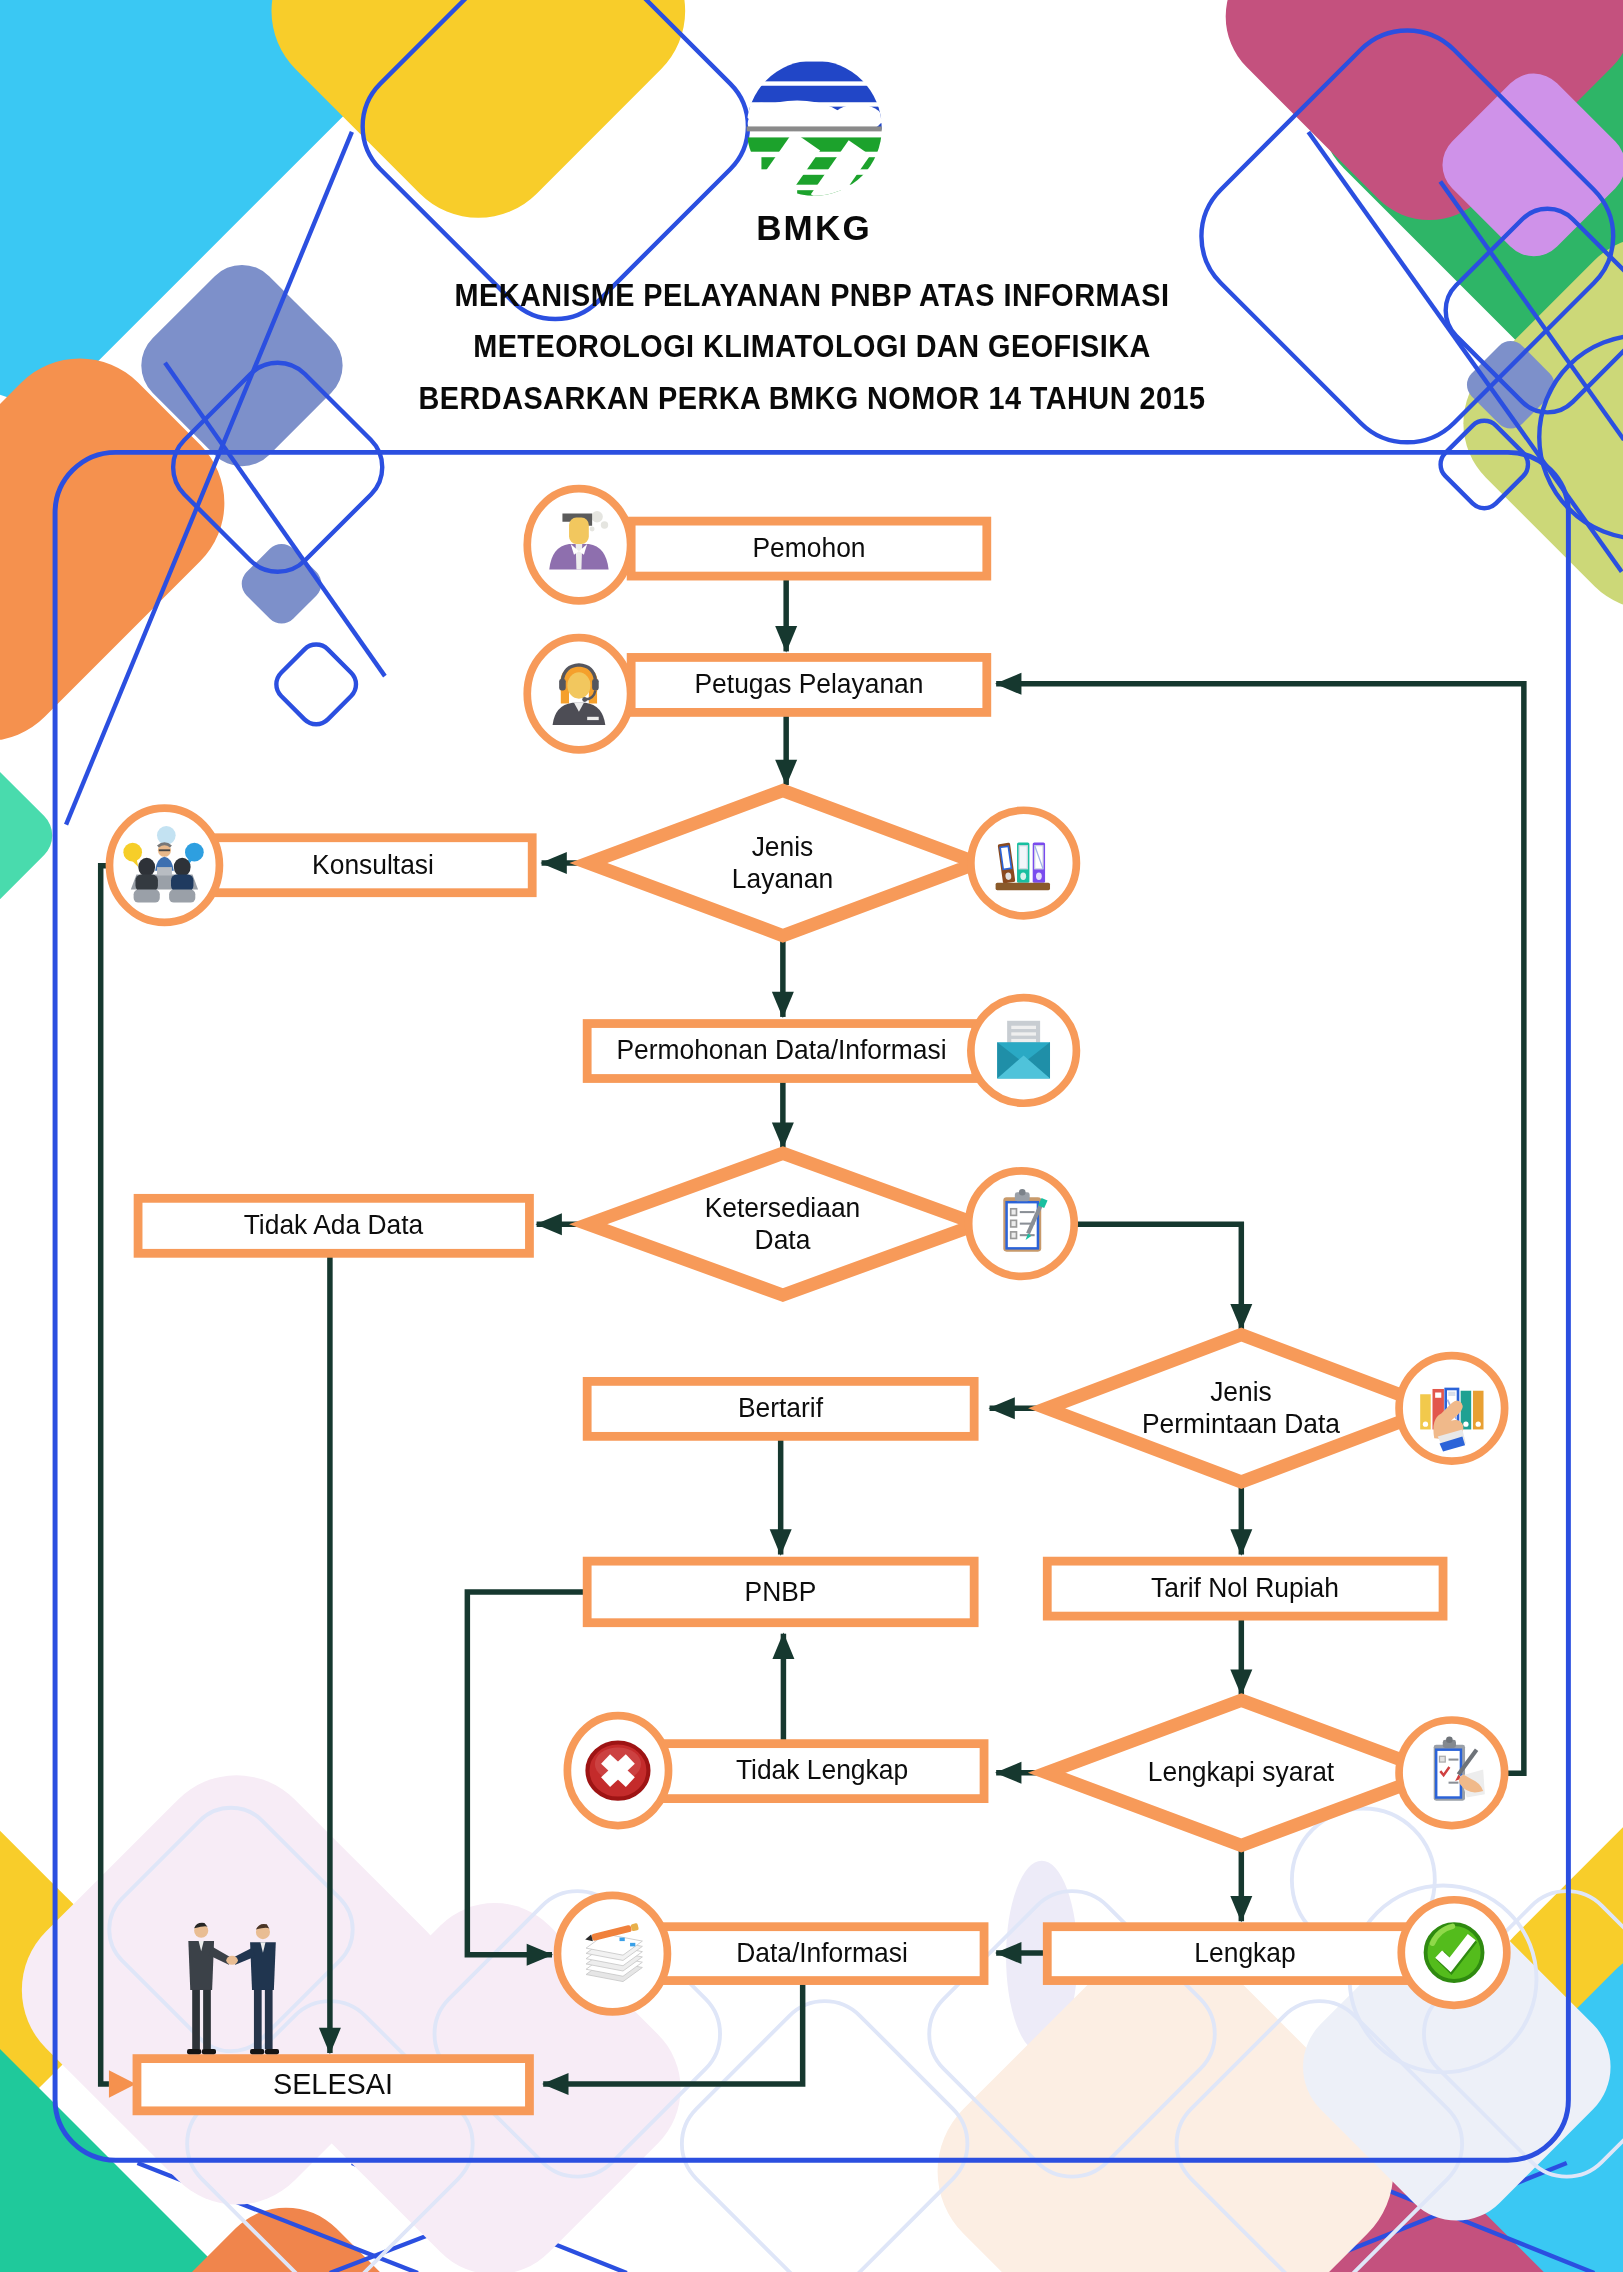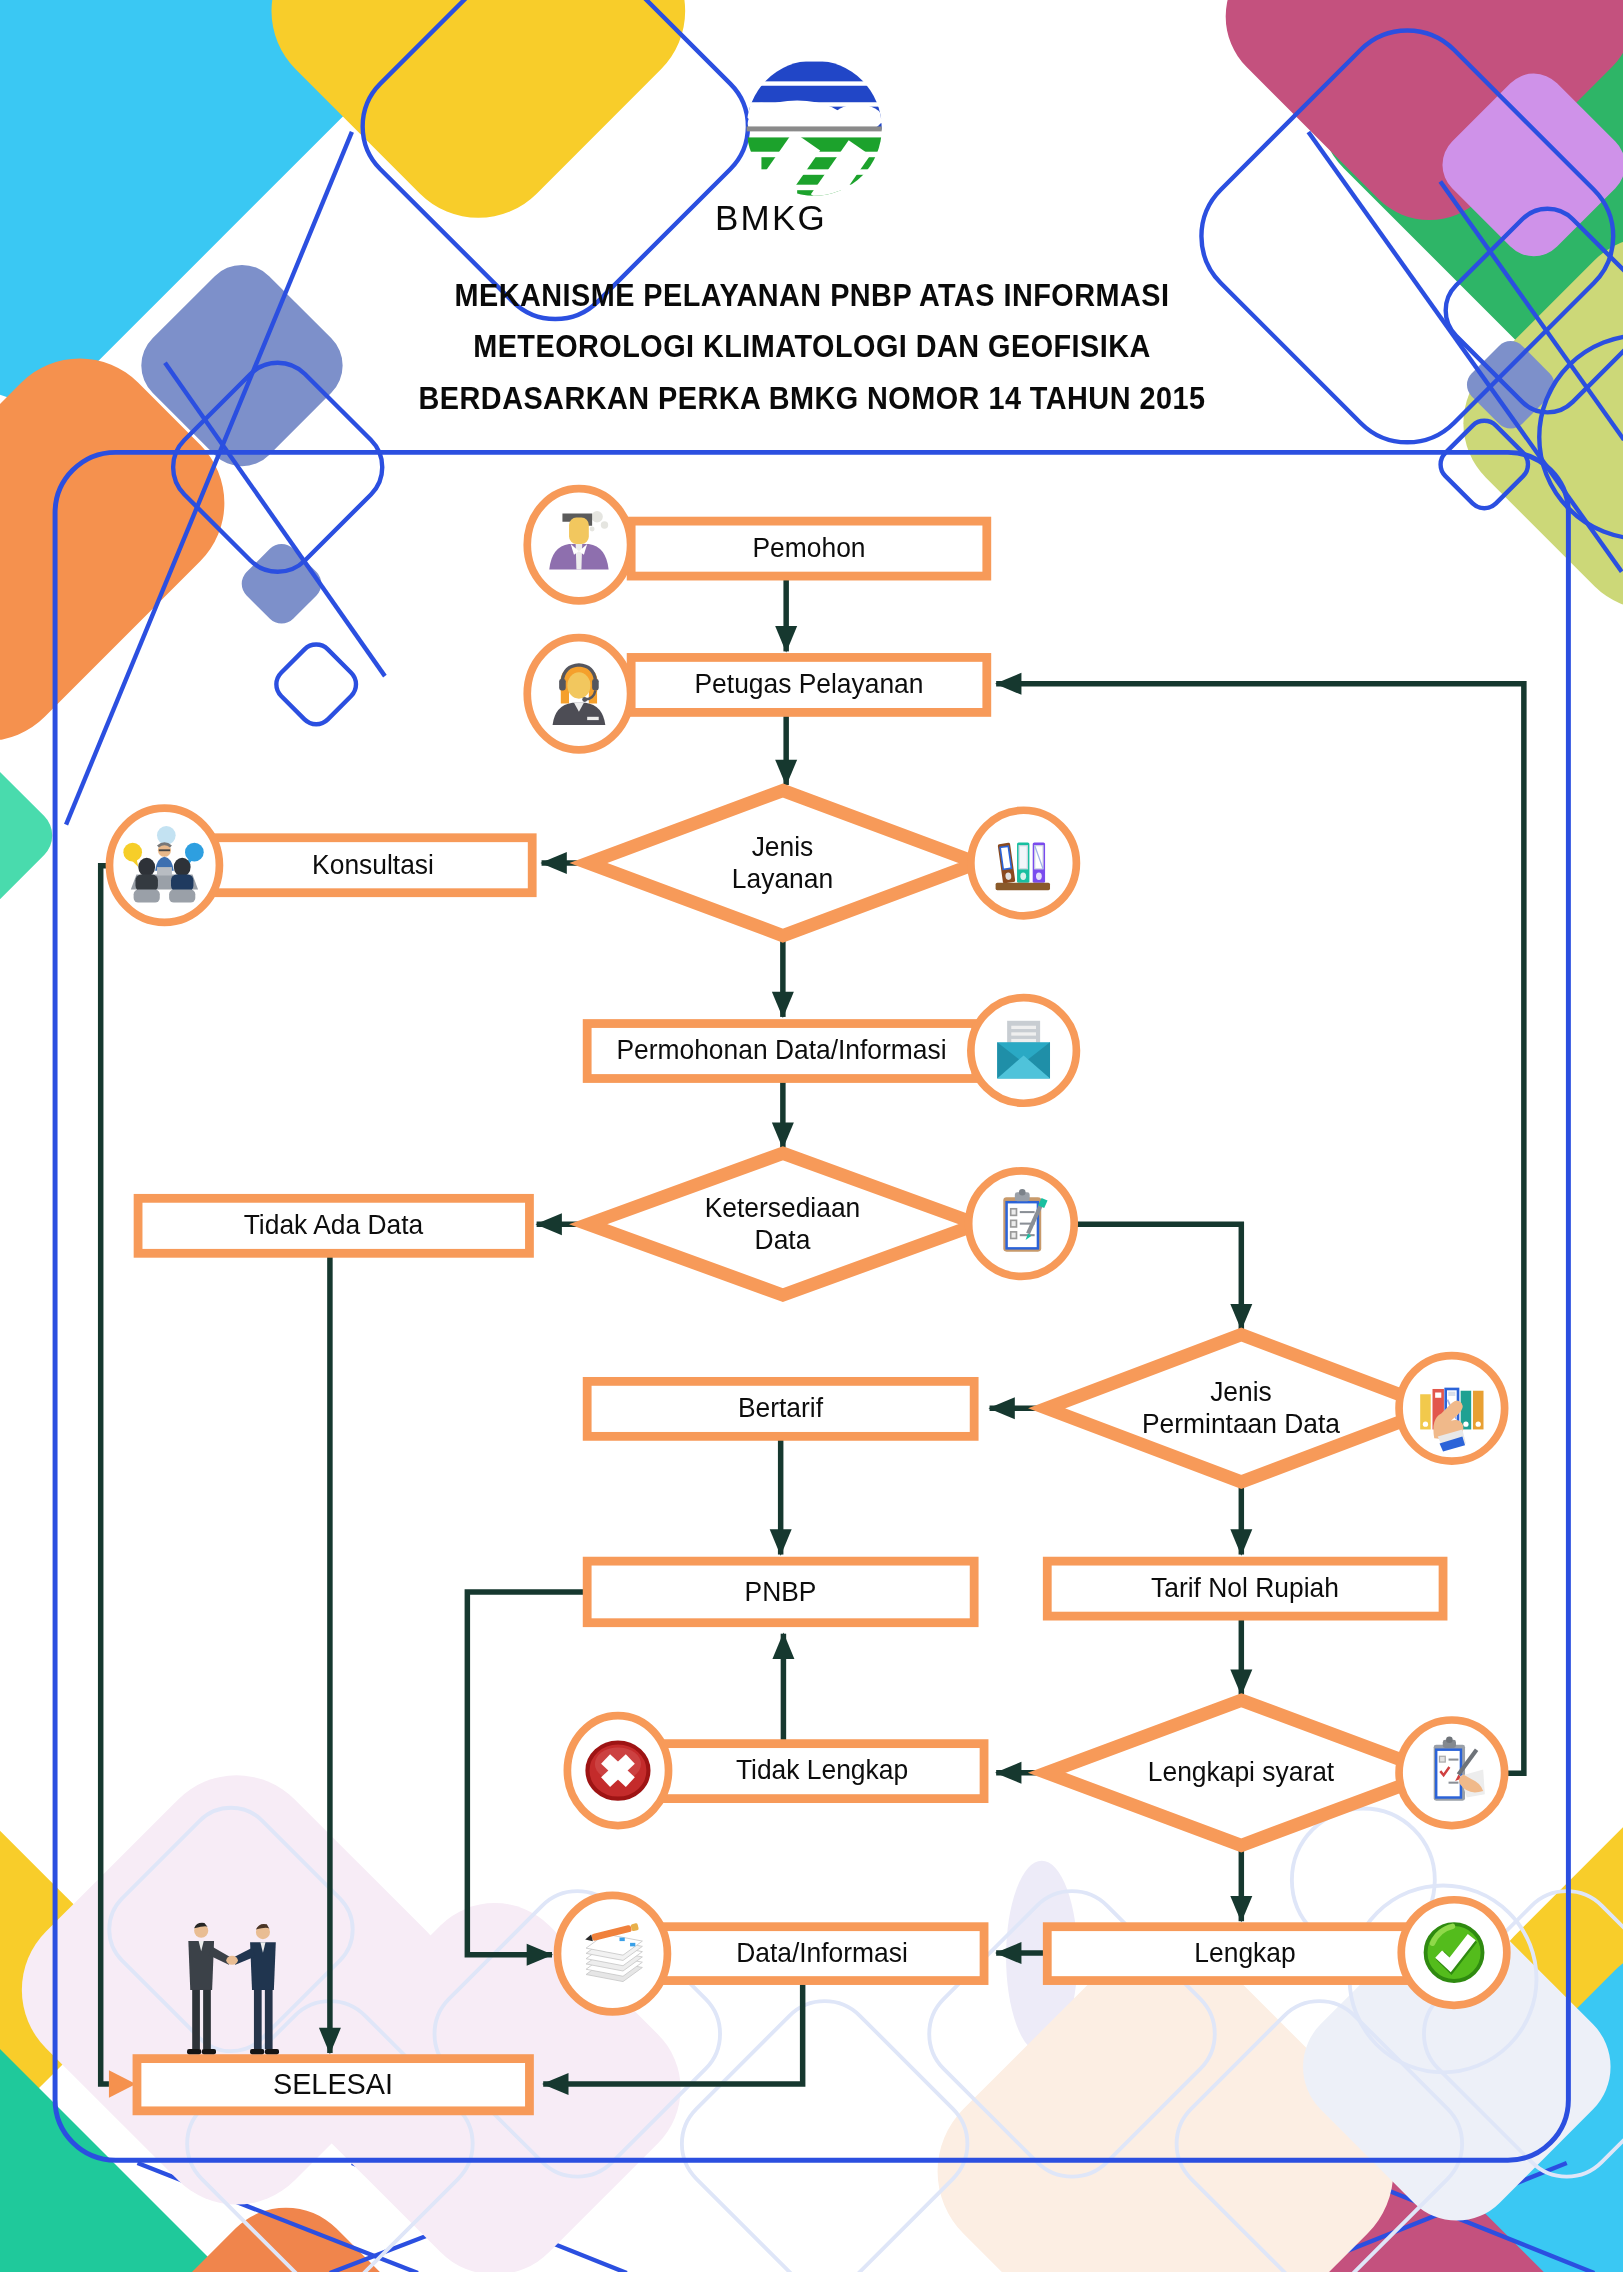--- a/index.html
+++ b/index.html
@@ -2,22 +2,22 @@
 <html style="font-size:8.8px"><head>
 <meta charset="utf-8">
 <style>
   html,body{margin:0;padding:0;background:#fff;}
   .page{position:relative;width:1624px;height:2273px;background:#fff;overflow:hidden;
         font-family:"Liberation Sans",sans-serif;}
   .bgsvg{position:absolute;left:0;top:0;width:1624px;height:2273px;}
   .title-line{position:absolute;left:235px;width:1154px;text-align:center;
       font-weight:bold;font-size:31px;color:#0a0a0a;letter-spacing:0.5px;
       transform:scaleX(.93);white-space:nowrap;}
-  .logo-text{position:absolute;left:715px;top:198px;width:198px;
-      font-weight:normal;font-size:35px;color:#0a0a0a;letter-spacing:2.2px;}
+  .logo-text{position:absolute;left:715px;top:208px;width:198px;text-align:center;
+      font-weight:bold;font-size:35px;color:#0a0a0a;letter-spacing:2.2px;}
   .nlabel{position:absolute;display:flex;align-items:center;justify-content:center;
       text-align:center;white-space:pre-line;font-size:27.5px;color:#0d0d0d;
       line-height:1.18;transform:scaleX(.96);}
   .big{font-size:30px;}
 </style>
 </head>
 <body>
 
 <div class="page">
 

